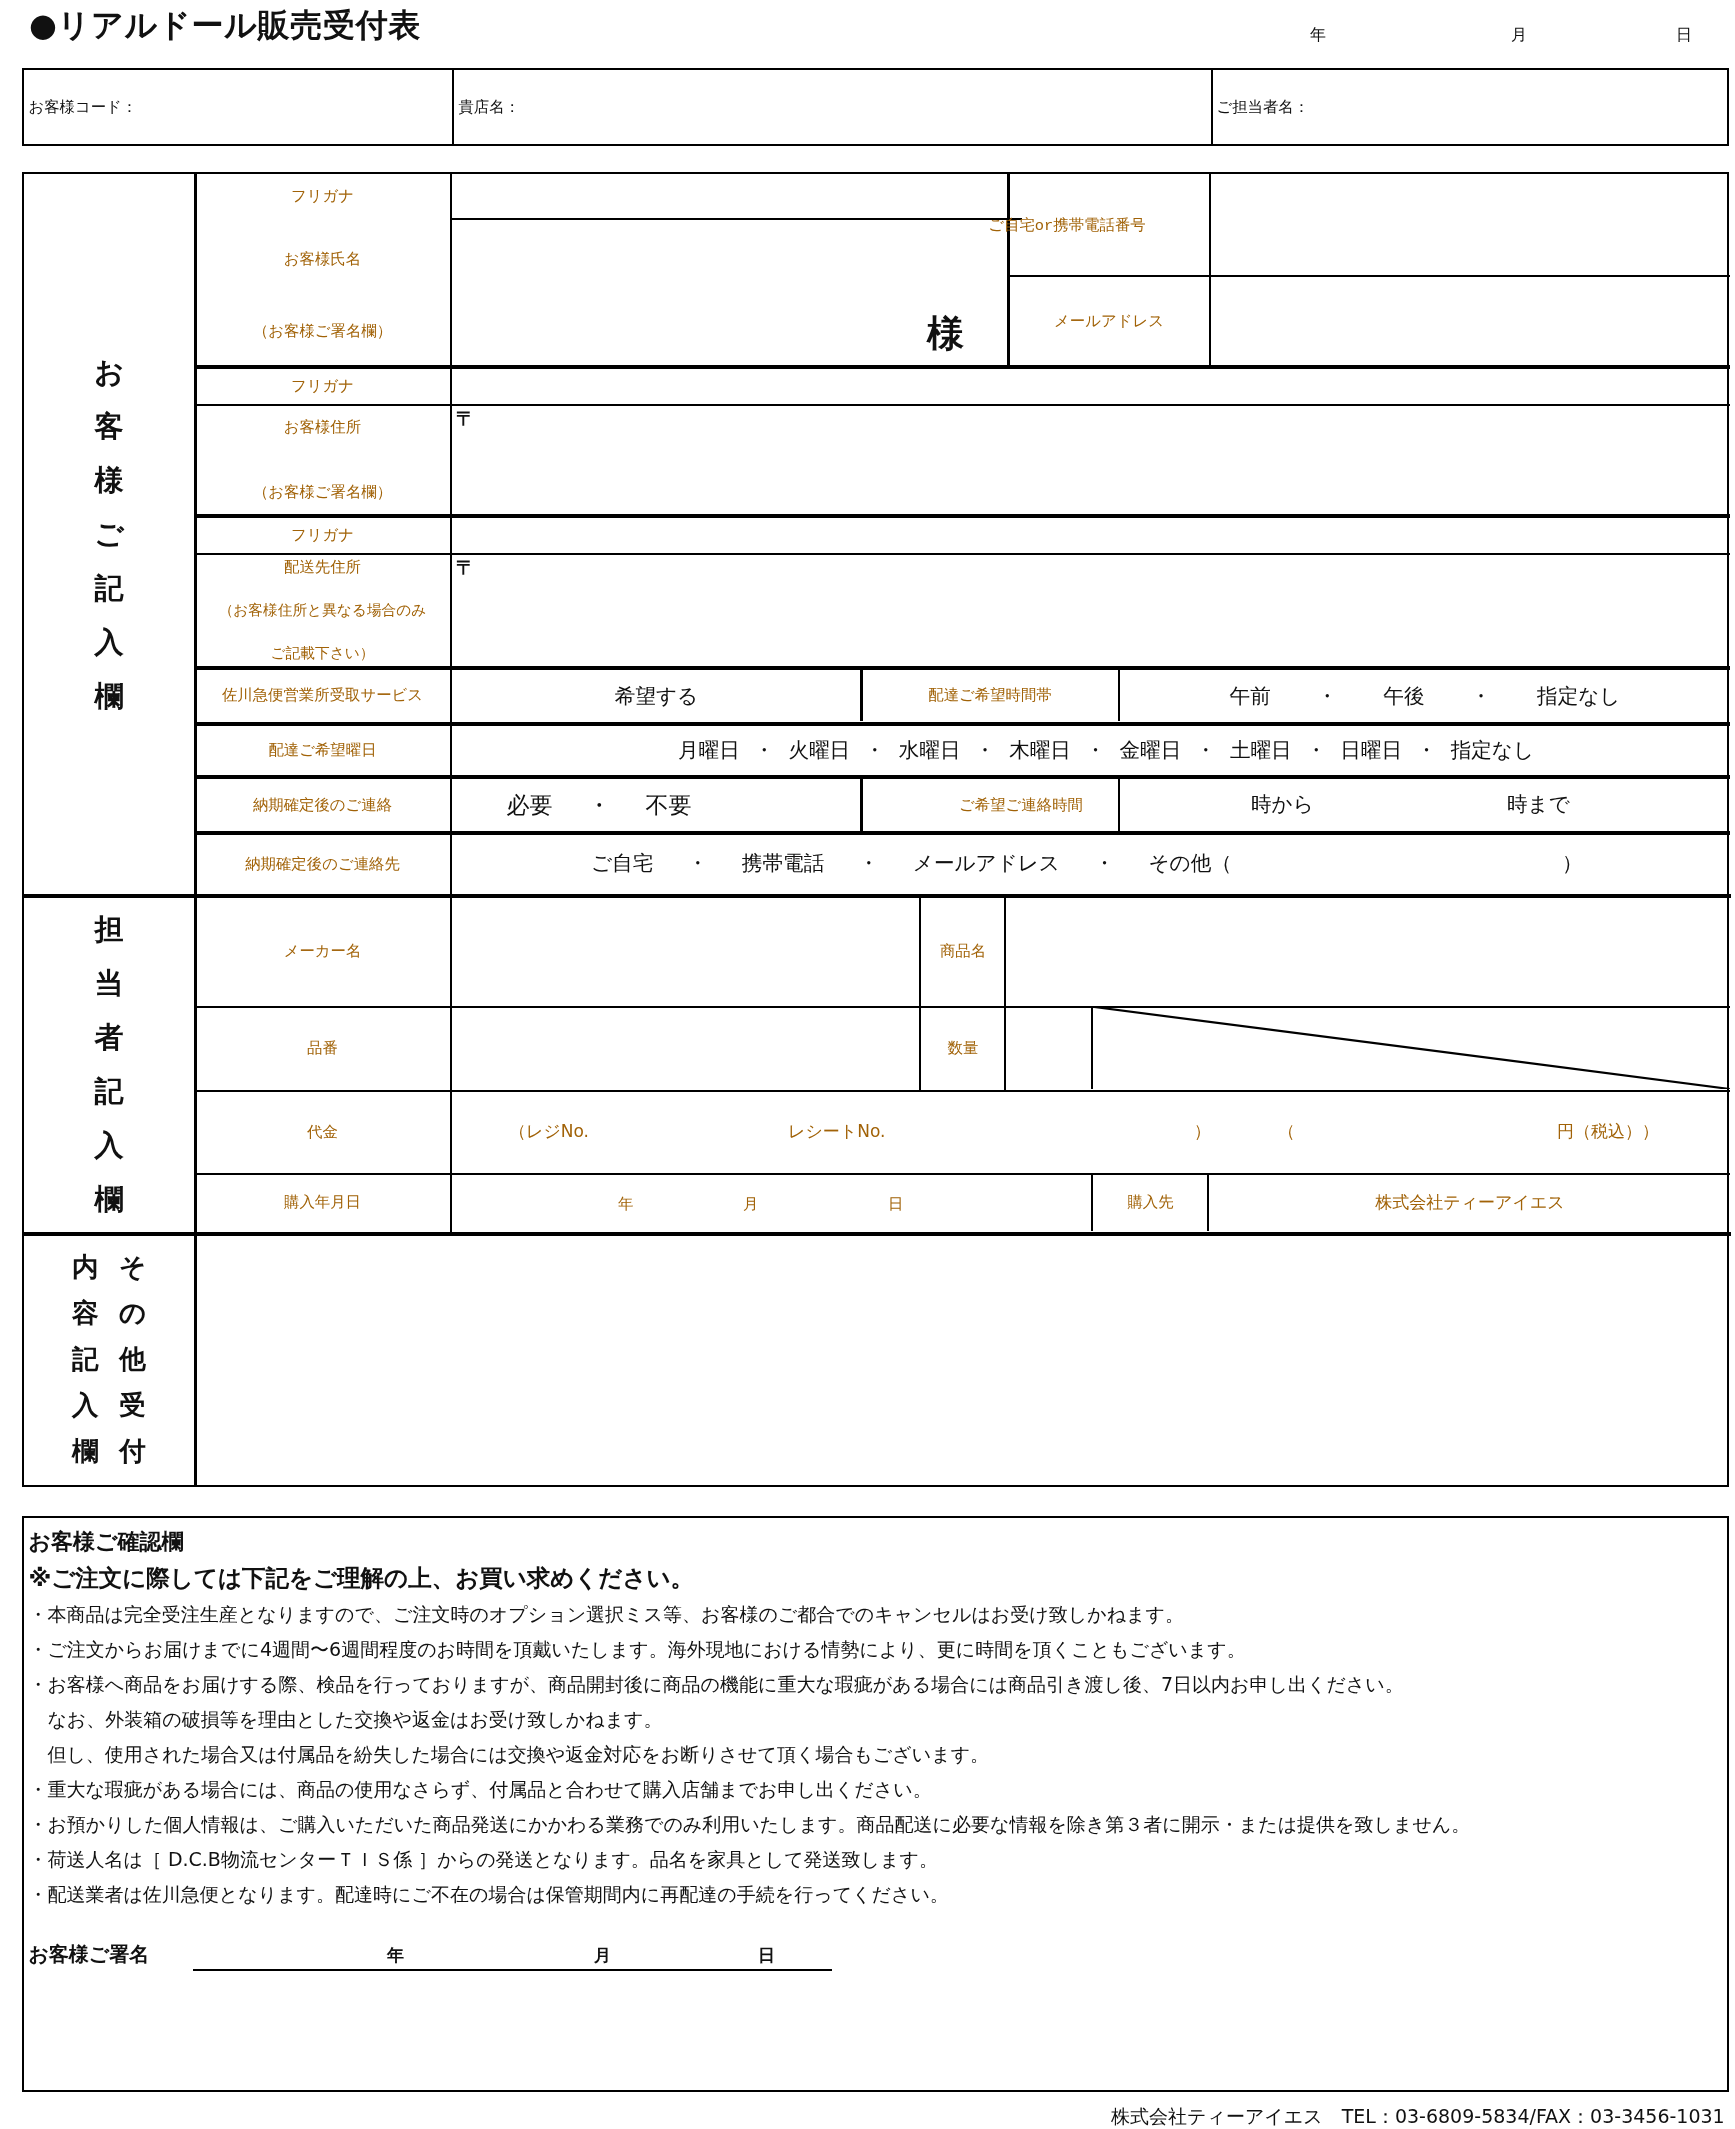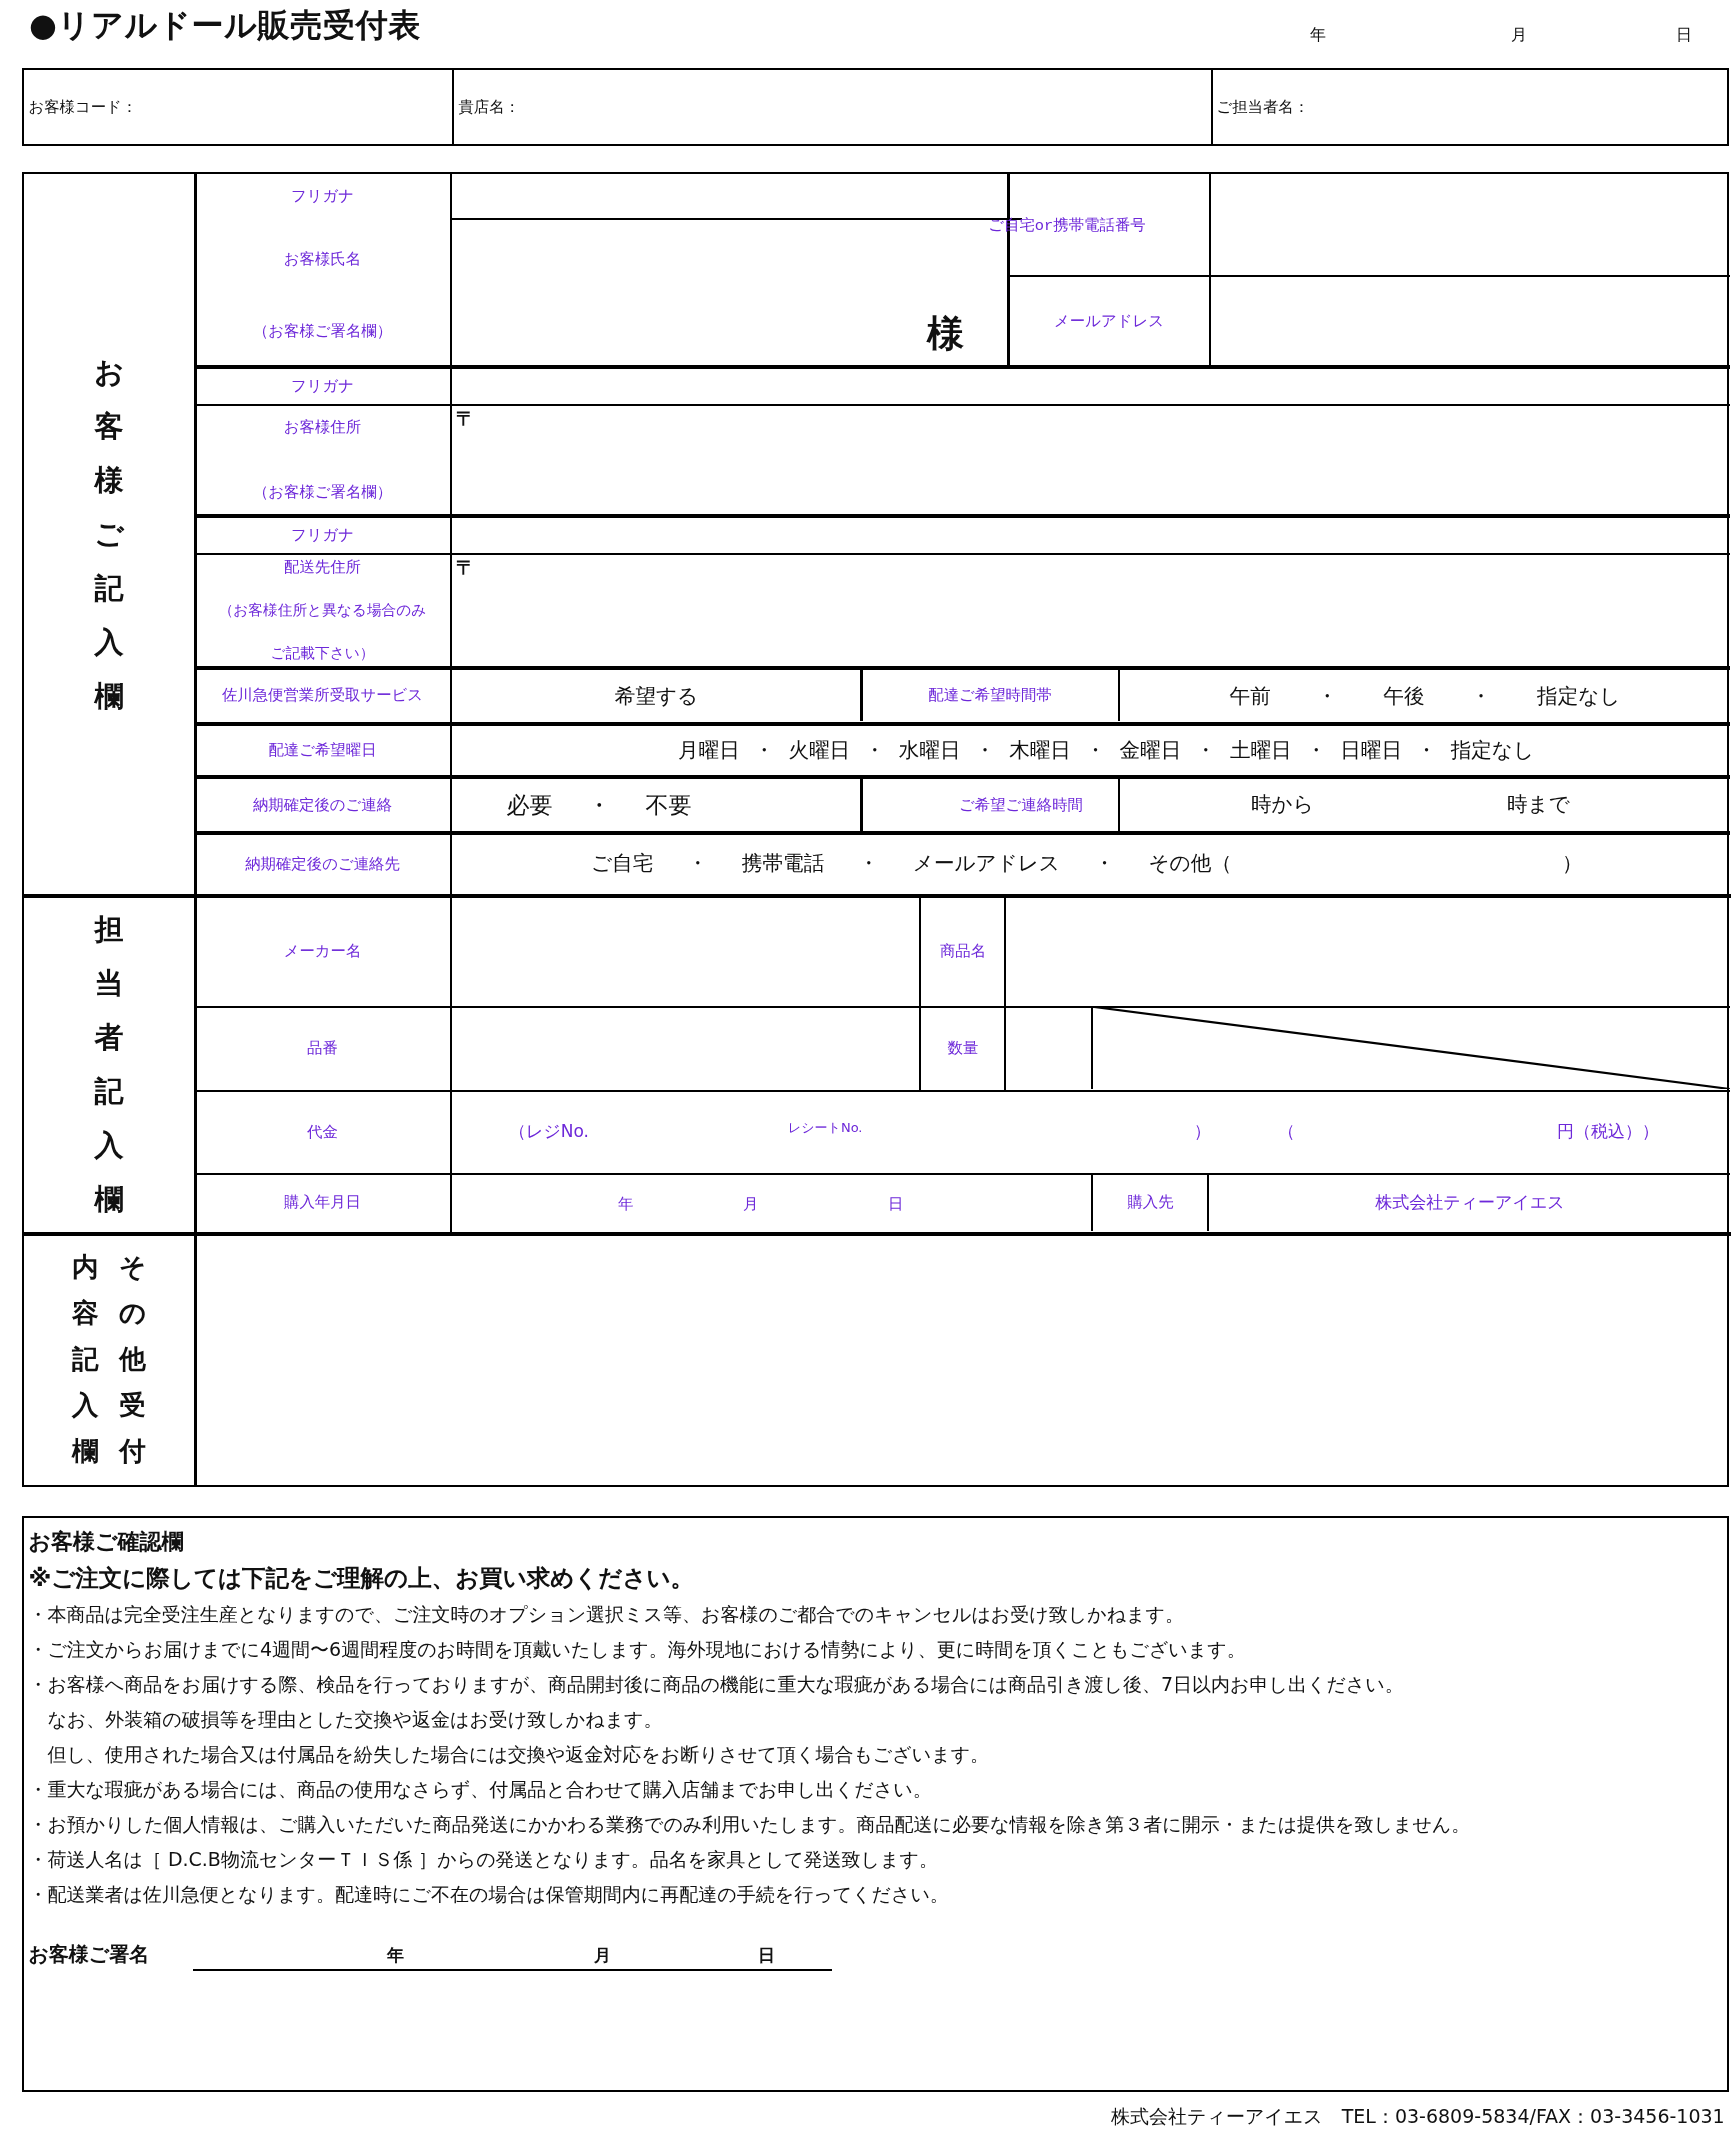--- a/index.html
+++ b/index.html
@@ -3,21 +3,21 @@
 <meta charset="utf-8">
 <style>
   html,body{margin:0;padding:0;background:#fff;}
   body{width:1735px;height:2129px;position:relative;overflow:hidden;
        font-family:"DejaVu Sans","Liberation Sans",sans-serif;color:#111;}
   .abs{position:absolute;box-sizing:border-box;}
   .title{left:29px;top:4.4px;font-size:32px;font-weight:bold;letter-spacing:0.7px;}
   .date-top span{position:absolute;top:25px;font-size:16px;}
   .box{border:2.9px solid #000;}
   .cell{position:absolute;box-sizing:border-box;display:flex;align-items:center;justify-content:center;text-align:center;}
-  .lbl{font-size:15.4px;color:#6d28d9;line-height:1.6;}
+  .lbl{font-size:15.4px;color:#a16207;line-height:1.6;}
   .hdr-lbl{font-size:15.4px;position:absolute;top:0;bottom:0;display:flex;align-items:center;padding-left:4.4px;}
   .vline{position:absolute;background:#000;width:1.5px;}
   .hline{position:absolute;background:#000;height:1.5px;}
   .thick{height:3.7px;}
   .vthick{width:2.9px;}
   .opt{font-size:20.6px;color:#111;}
   .bigv{display:flex;flex-direction:column;align-items:center;justify-content:center;font-weight:bold;font-size:29px;line-height:54px;}
   .zip{position:absolute;font-size:19px;font-weight:bold;}
   .sama{position:absolute;font-size:37px;font-weight:bold;}
   .notes p{margin:0;font-size:19px;line-height:35px;white-space:nowrap;}
@@ -195,21 +195,21 @@
   <input class="fill" style="left: 983px; top: 835px; width: 81px; height: 79px;">
   <div class="vline" style="left:1067px;top:833px;height:82px;"></div>
   <svg class="abs" style="left:1069px;top:833px;" width="638" height="82" viewBox="0 0 868 112">
     <line x1="0" y1="0" x2="868" y2="112" stroke="#000" stroke-width="3"></line>
   </svg>
   <div class="hline" style="left:171px;top:916px;width:1535px;"></div>
 
   <div class="cell lbl" style="left:171px;top:917px;width:255px;height:82px;">代金</div>
   <span class="abs lbl" style="left:485px;top:944px;font-size:17px;">（レジNo.</span>
   <input class="fill" style="left: 581px; top: 933px; width: 184px; height: 44px;">
-  <span class="abs lbl" style="left:764px;top:944px;font-size:13px;">レシートNo.</span>
+  <span class="abs lbl" style="left:764px;top:944px;font-size:17px;">レシートNo.</span>
   <input class="fill" style="left: 867px; top: 933px; width: 294px; height: 44px;">
   <span class="abs lbl" style="left:1170px;top:944px;font-size:17px;">）</span>
   <span class="abs lbl" style="left:1254px;top:944px;font-size:17px;">（</span>
   <input class="fill" style="left: 1272px; top: 933px; width: 243px; height: 44px;">
   <span class="abs lbl" style="left:1533px;top:944px;font-size:17px;">円（税込））</span>
   <div class="hline" style="left:171px;top:999px;width:1535px;"></div>
 
   <div class="cell lbl" style="left:171px;top:1000px;width:255px;height:57px;">購入年月日</div>
   <span class="abs lbl" style="left:594px;top:1018px;">年</span>
   <span class="abs lbl" style="left:719px;top:1018px;">月</span>

